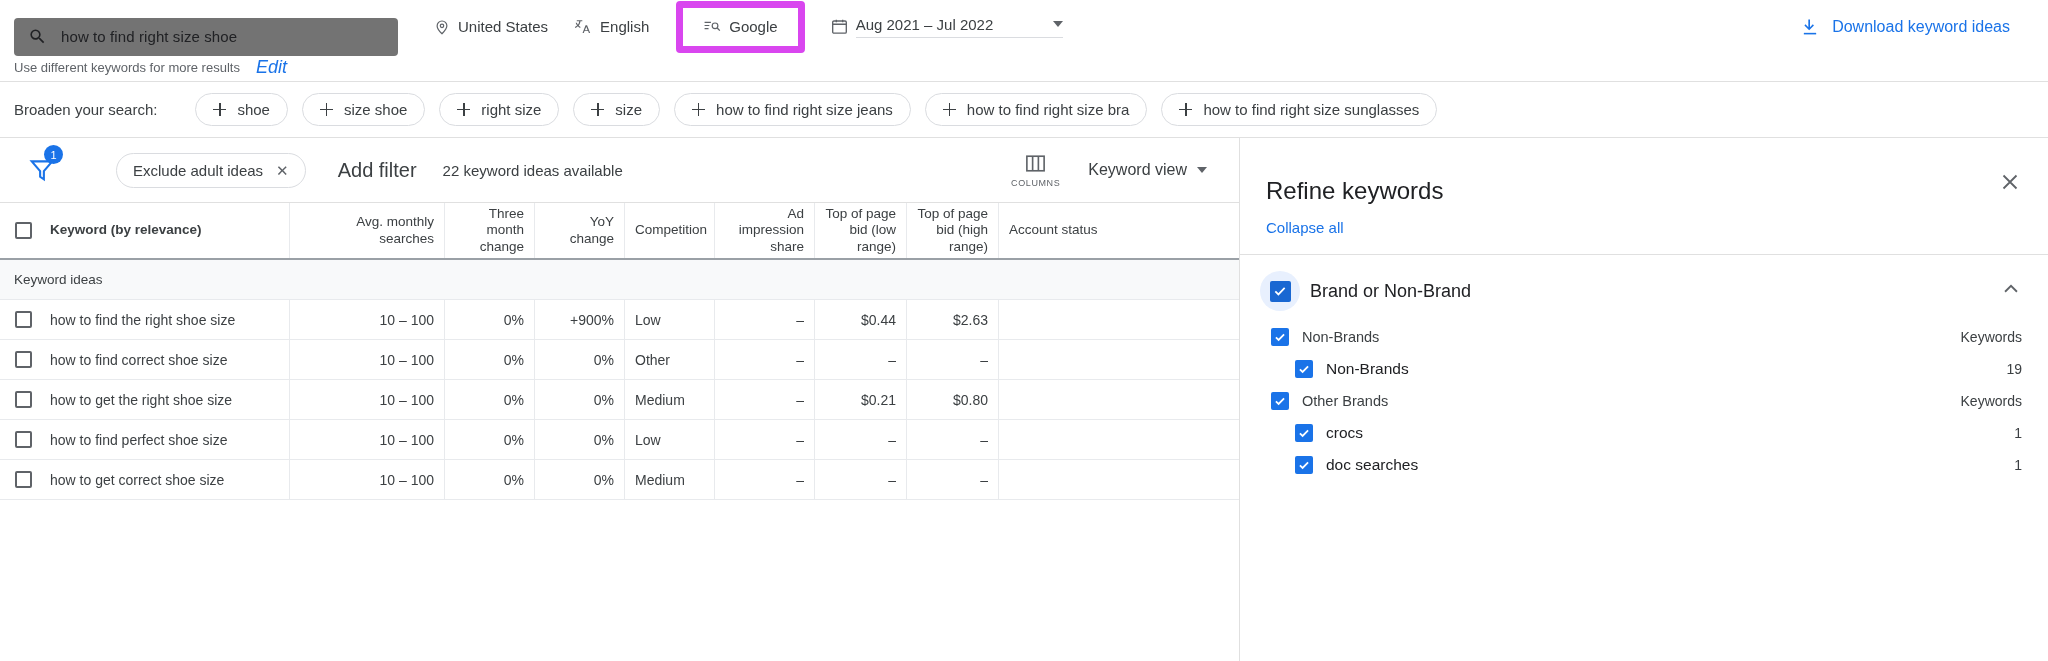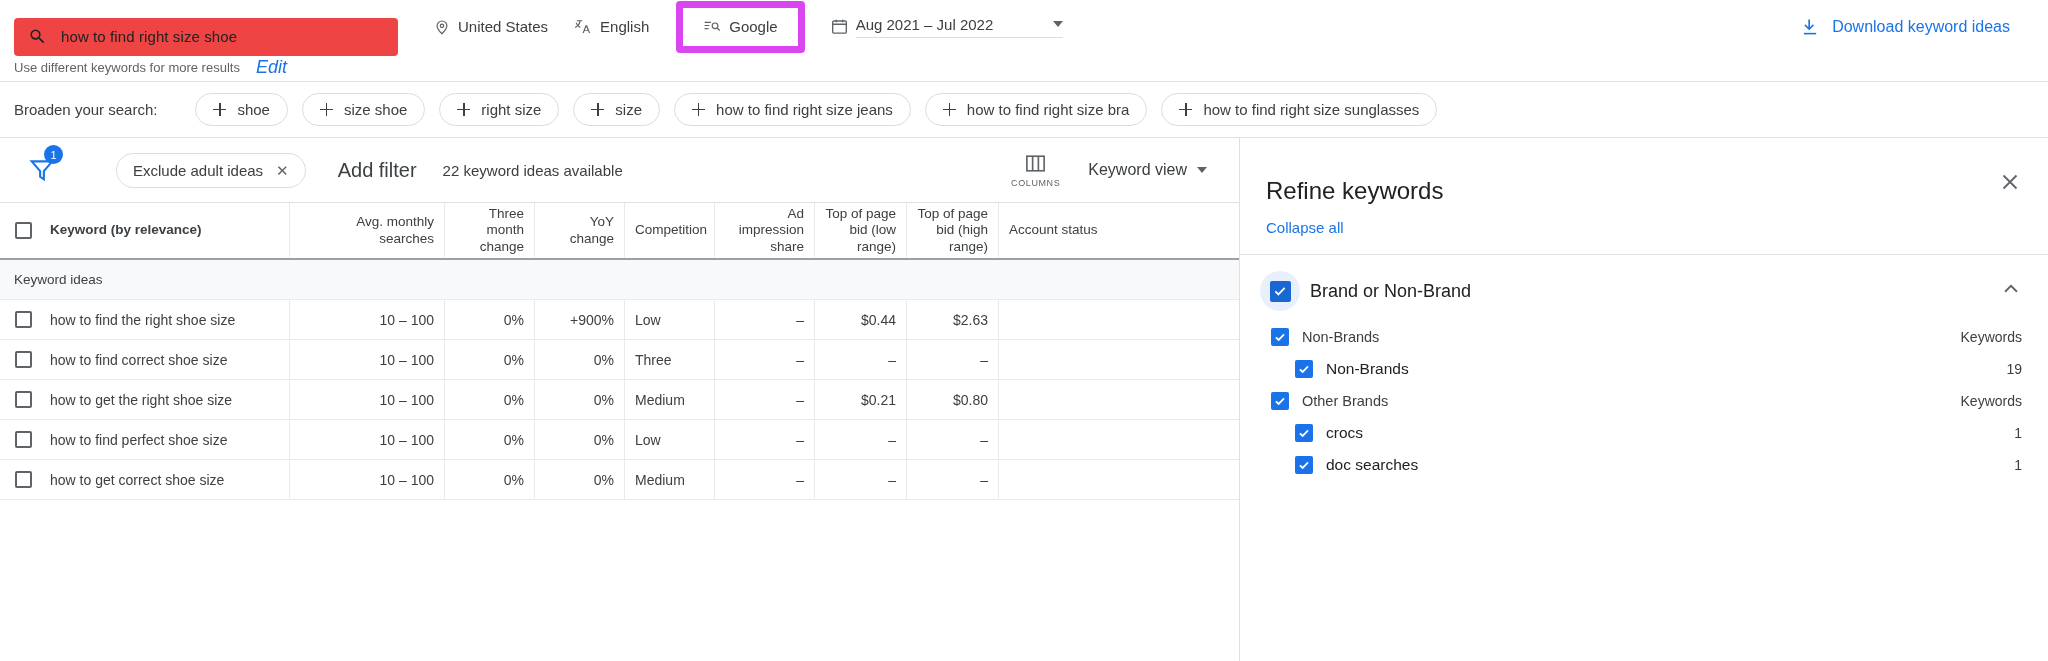--- a/index.html
+++ b/index.html
@@ -8,21 +8,21 @@
     background: #fff;
     font-family: "Liberation Sans", sans-serif;
     color: #202124;
     overflow: hidden;
   }
   .app { width: 2048px; height: 661px; position: relative; display: flex; flex-direction: column; }
 
   
   .topbar { height: 53px; display: flex; align-items: center; padding: 0 14px 0 14px; flex: none; }
   .search-box {
-    width: 384px; height: 38px; background: #ef4444; border-radius: 4px;
+    width: 384px; height: 38px; background: #737373; border-radius: 4px;
     display: flex; align-items: center; padding: 0 14px; gap: 14px; flex: none; margin-top: 20px;
   }
   .search-box .sv { width: 19px; height: 19px; flex: none; }
   .search-text { font-size: 15px; color: #202124; letter-spacing: .1px; }
 
   .tb-item { display: flex; align-items: center; gap: 7px; height: 38px; padding: 0 13px; font-size: 15px; color: #3c4043; cursor: pointer; flex: none; }
   .tb-item svg { flex: none; }
   .tb-item.first { margin-left: 22px; }
   .tb-boxed { border: 7px solid #d946ef; border-radius: 4px; height: 52px; padding: 0 20px; margin-left: 14px; }
   .tb-date { margin-left: 12px; }
@@ -293,21 +293,21 @@
         </div>
 
         <div class="row">
           <div class="td td-cbcell">
               <span class="cb"></span>
             </div>
           <div class="td c-kw" style="padding-left:4px">how to find correct shoe size</div>
           <div class="td num c-avg">10 – 100</div>
           <div class="td num c-3m">0%</div>
           <div class="td num c-yoy">0%</div>
-          <div class="td c-comp">Three</div>
+          <div class="td c-comp">Other</div>
           <div class="td num c-ad">–</div>
           <div class="td num c-low">–</div>
           <div class="td num c-high">–</div>
           <div class="td last c-acct"></div>
         </div>
 
         <div class="row">
           <div class="td td-cbcell">
               <span class="cb"></span>
             </div>

